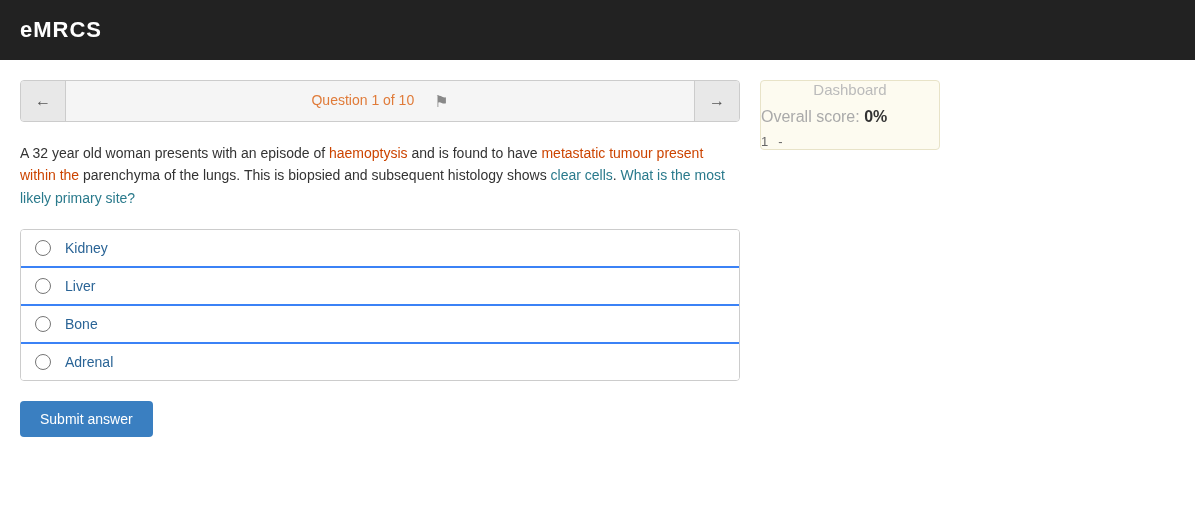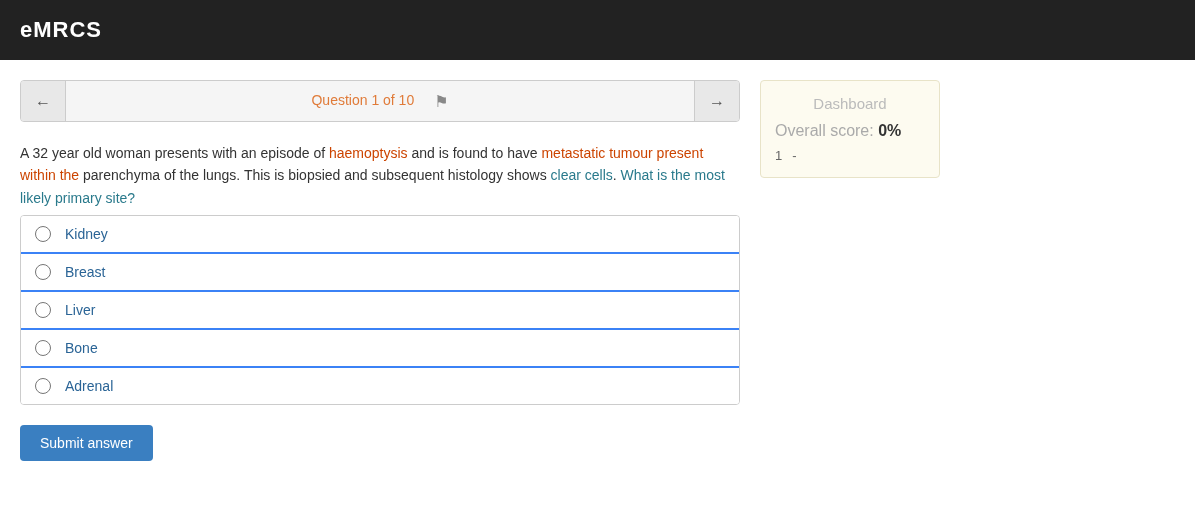--- a/index.html
+++ b/index.html
@@ -90,21 +90,21 @@
     .flag-icon {
       color: #888;
       font-size: 16px;
       cursor: pointer;
     }
 
     
     .question-text {
       font-size: 14px;
       line-height: 1.6;
-      margin-bottom: 6px;
+      margin-bottom: 20px;
       color: #333;
     }
     .question-text .highlight-orange { color: #cc4400; }
     .question-text .highlight-teal { color: #2a7a8c; }
     .question-text .question-q { color: #2a7a8c; }
 
     
     .answer-options {
       border: 1px solid #ccc;
       border-radius: 4px;
@@ -144,21 +144,20 @@
     }
 
     
     .sidebar {
       width: 180px;
     }
     .dashboard-box {
       border: 1px solid #e8e3c8;
       border-radius: 4px;
       background: #fdfbf0;
-      padding: 14px;
     }
     .dashboard-title {
       color: #bbb;
       font-size: 15px;
       margin-bottom: 10px;
       text-align: center;
     }
     .overall-score {
       color: #aaa;
       font-size: 16px;
@@ -196,24 +195,20 @@
     
     <div class="question-text">
       <span>A 32 year old woman presents with an episode of </span><span class="highlight-orange">haemoptysis</span><span> and is found to have </span><span class="highlight-orange">metastatic tumour present within the</span><span> parenchyma of the lungs. This is biopsied and subsequent histology shows </span><span class="highlight-teal">clear cells</span><span>. </span><span class="question-q">What is the most likely primary site?</span>
     </div>
 
     
     <div class="answer-options">
       <div class="answer-option">
         <input type="radio" name="answer" id="kidney" style="">
         <label for="kidney">Kidney</label>
-      </div>
-      <div class="answer-option">
-        <input type="radio" name="answer" id="breast" style="">
-        <label for="breast">Breast</label>
       </div>
       <div class="answer-option">
         <input type="radio" name="answer" id="liver" style="">
         <label for="liver">Liver</label>
       </div>
       <div class="answer-option">
         <input type="radio" name="answer" id="bone" style="">
         <label for="bone">Bone</label>
       </div>
       <div class="answer-option">

